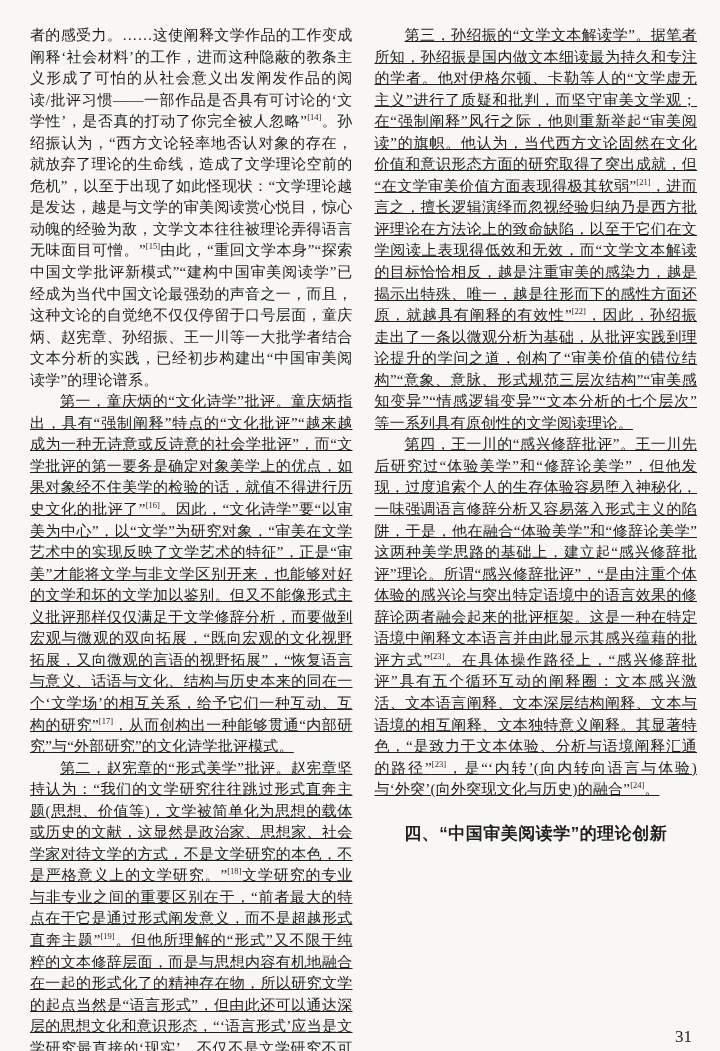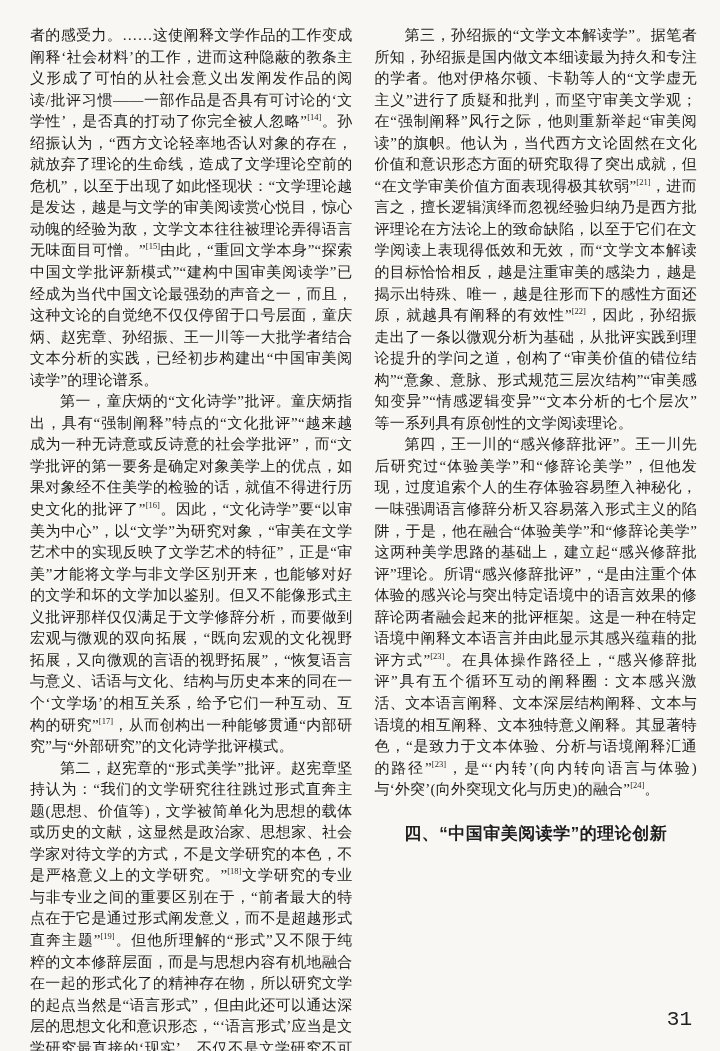--- a/index.html
+++ b/index.html
@@ -17,42 +17,41 @@
   .columns { display:flex; gap:22px; }
   .column { width:323px; }
   .para {
     margin:0;
     font-size:15px;
     line-height:21.55px;
     text-align:justify;
     text-justify:inter-ideograph;
     letter-spacing:0.2px;
   }
-  .para.indent { text-indent:2em; }
+  .para.indent { text-indent:2em;text-decoration:underline; }
   sup.fn {
     font-size:8.5px;
     line-height:0;
     vertical-align:super;
     letter-spacing:0;
   }
   .section-heading {
     font-family:"Liberation Sans","DejaVu Sans",sans-serif;
     font-size:17px;
     font-weight:bold;
     text-align:center;
     margin:21px 0 23px 0;
     letter-spacing:0.5px;
   }
   .page-number {
     position:absolute;
     right:28px;
-    bottom:20px;
-    font-size:21px;
+    bottom:4px;
+    font-size:17px;
     color:#1e1e1e;
-    font-family:Liberation Mono, monospace;
   }
 </style>
 </head>
 <body>
 
 <div class="page">
   <div class="columns">
     <div class="column">
         <p class="para">者的感受力。……这使阐释文学作品的工作变成阐释‘社会材料’的工作，进而这种隐蔽的教条主义形成了可怕的从社会意义出发阐发作品的阅读/批评习惯——一部作品是否具有可讨论的‘文学性’，是否真的打动了你完全被人忽略”<sup class="fn">[14]</sup>。孙绍振认为，“西方文论轻率地否认对象的存在，就放弃了理论的生命线，造成了文学理论空前的危机”，以至于出现了如此怪现状：“文学理论越是发达，越是与文学的审美阅读赏心悦目，惊心动魄的经验为敌，文学文本往往被理论弄得语言无味面目可憎。”<sup class="fn">[15]</sup>由此，“重回文学本身”“探索中国文学批评新模式”“建构中国审美阅读学”已经成为当代中国文论最强劲的声音之一，而且，这种文论的自觉绝不仅仅停留于口号层面，童庆炳、赵宪章、孙绍振、王一川等一大批学者结合文本分析的实践，已经初步构建出“中国审美阅读学”的理论谱系。</p>
         <p class="para indent">第一，童庆炳的“文化诗学”批评。童庆炳指出，具有“强制阐释”特点的“文化批评”“越来越成为一种无诗意或反诗意的社会学批评”，而“文学批评的第一要务是确定对象美学上的优点，如果对象经不住美学的检验的话，就值不得进行历史文化的批评了”<sup class="fn">[16]</sup>。因此，“文化诗学”要“以审美为中心”，以“文学”为研究对象，“审美在文学艺术中的实现反映了文学艺术的特征”，正是“审美”才能将文学与非文学区别开来，也能够对好的文学和坏的文学加以鉴别。但又不能像形式主义批评那样仅仅满足于文学修辞分析，而要做到宏观与微观的双向拓展，“既向宏观的文化视野拓展，又向微观的言语的视野拓展”，“恢复语言与意义、话语与文化、结构与历史本来的同在一个‘文学场’的相互关系，给予它们一种互动、互构的研究”<sup class="fn">[17]</sup>，从而创构出一种能够贯通“内部研究”与“外部研究”的文化诗学批评模式。</p>

